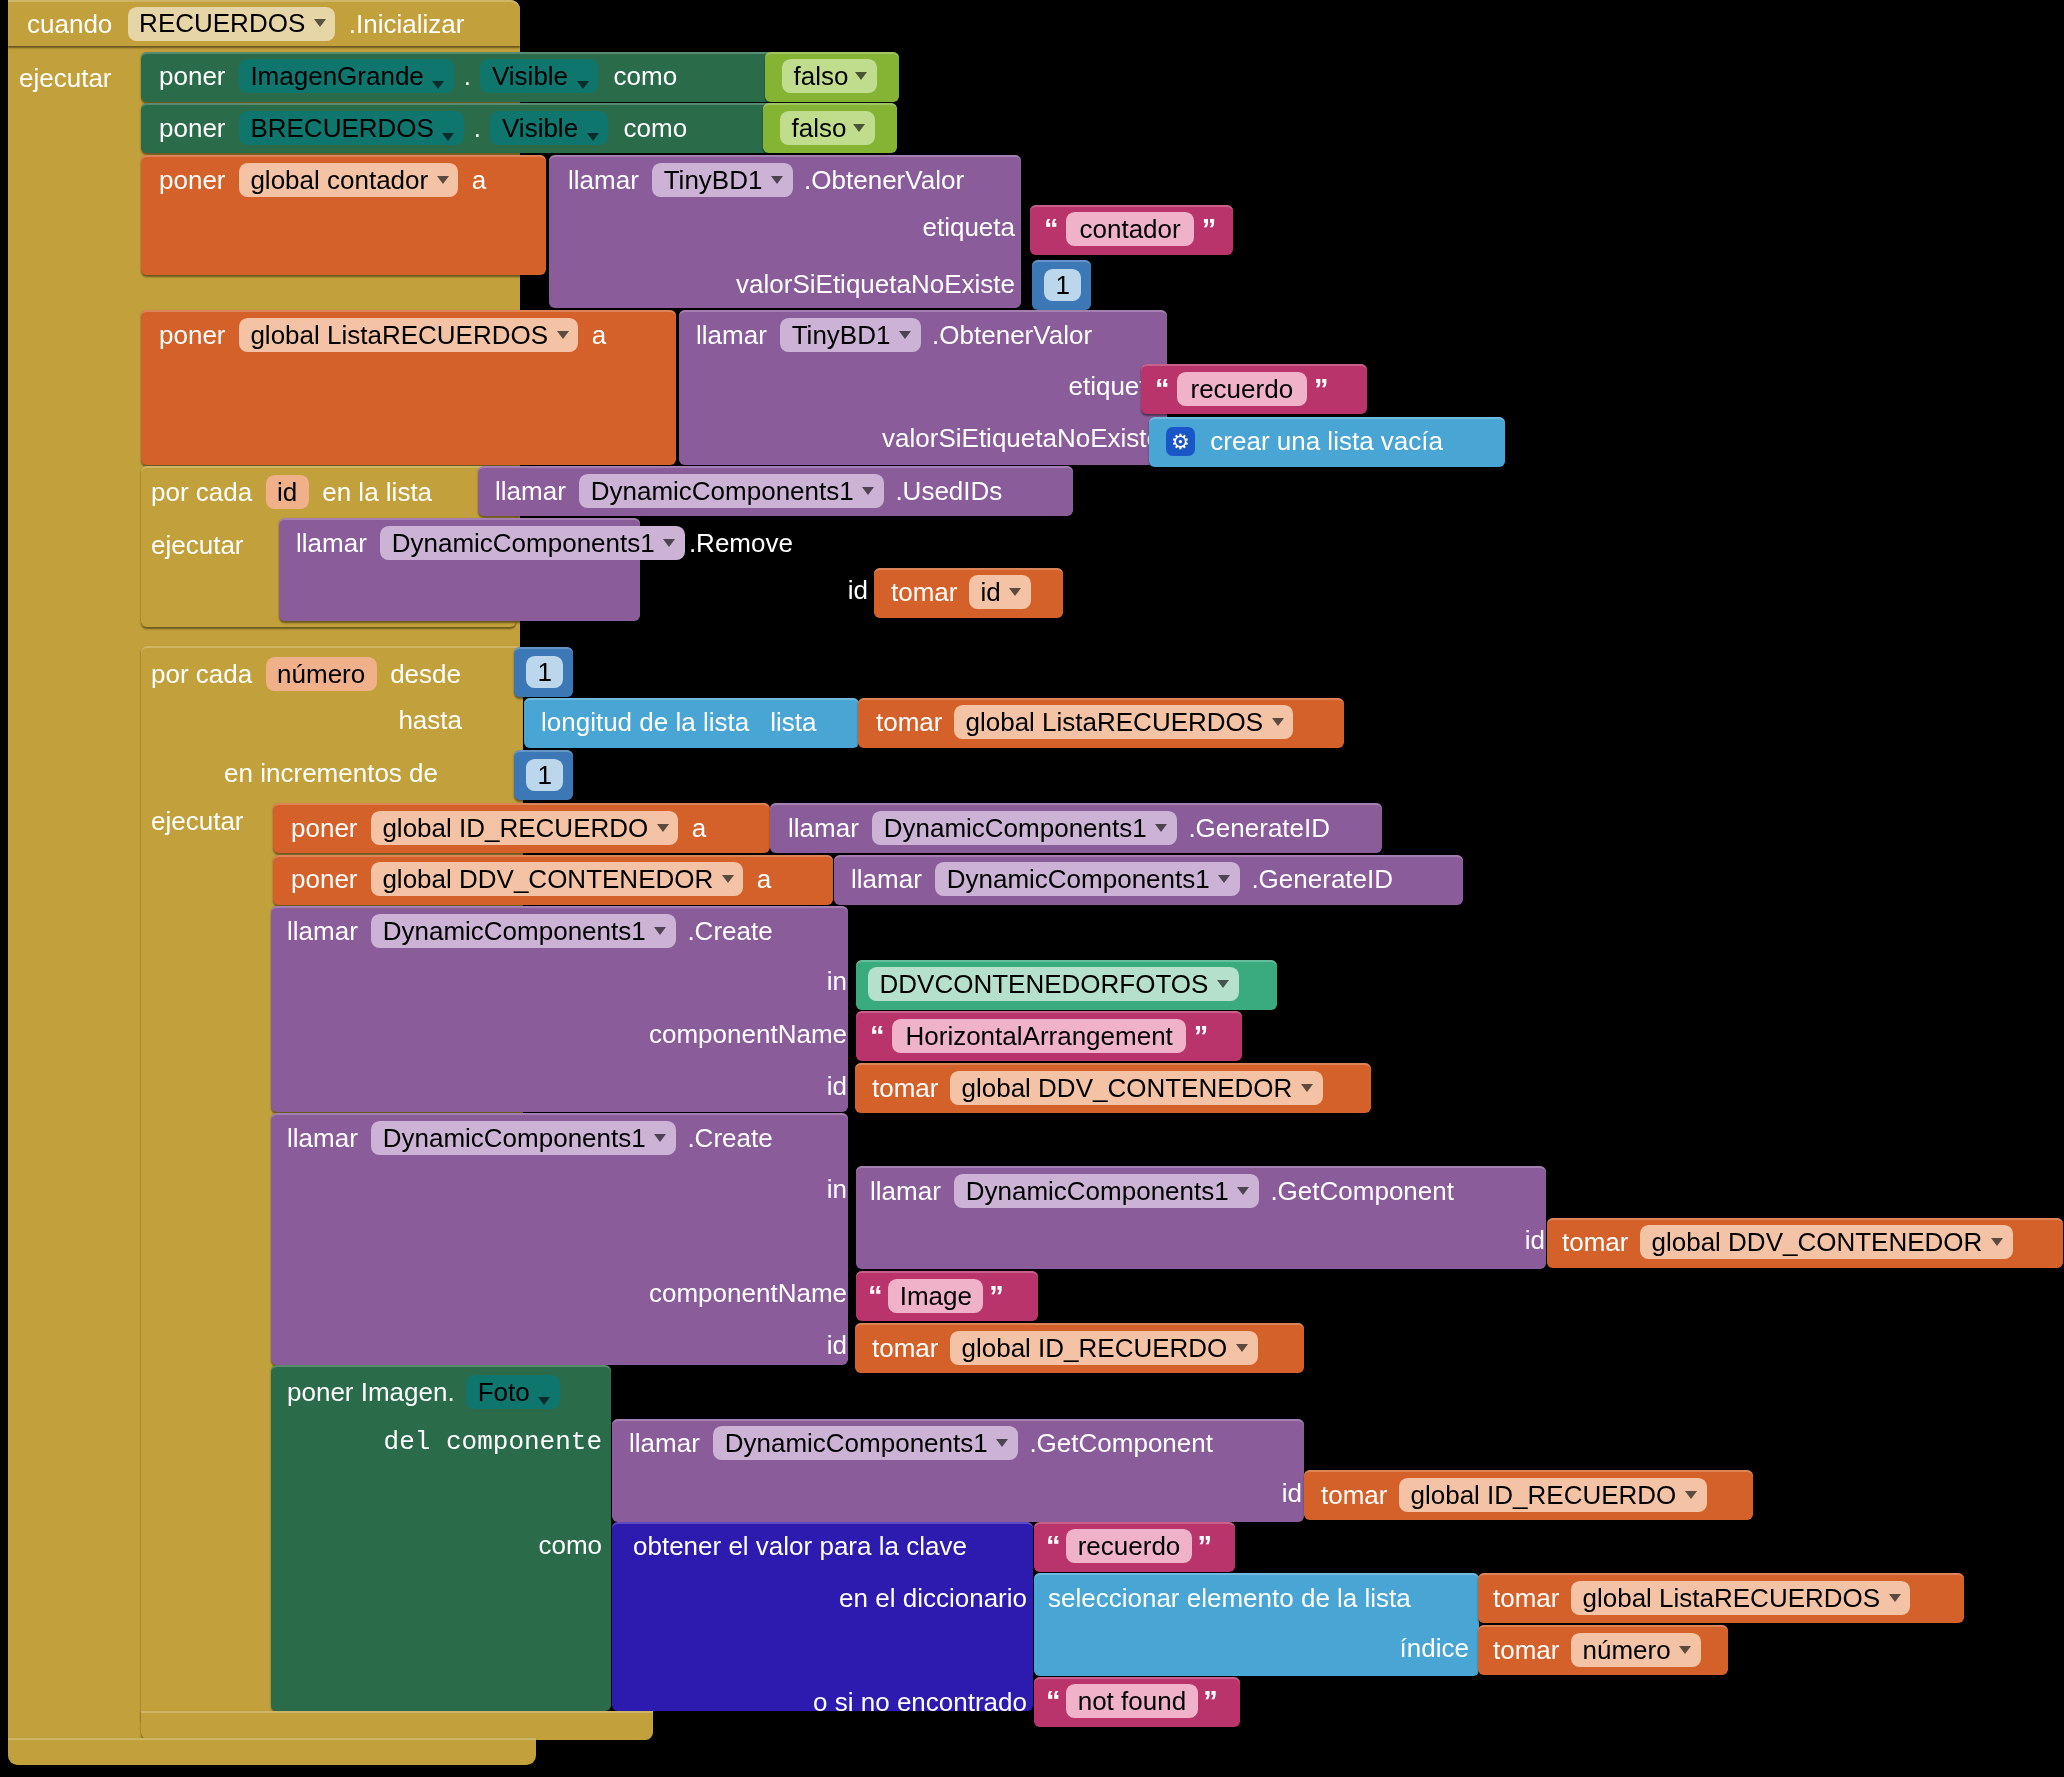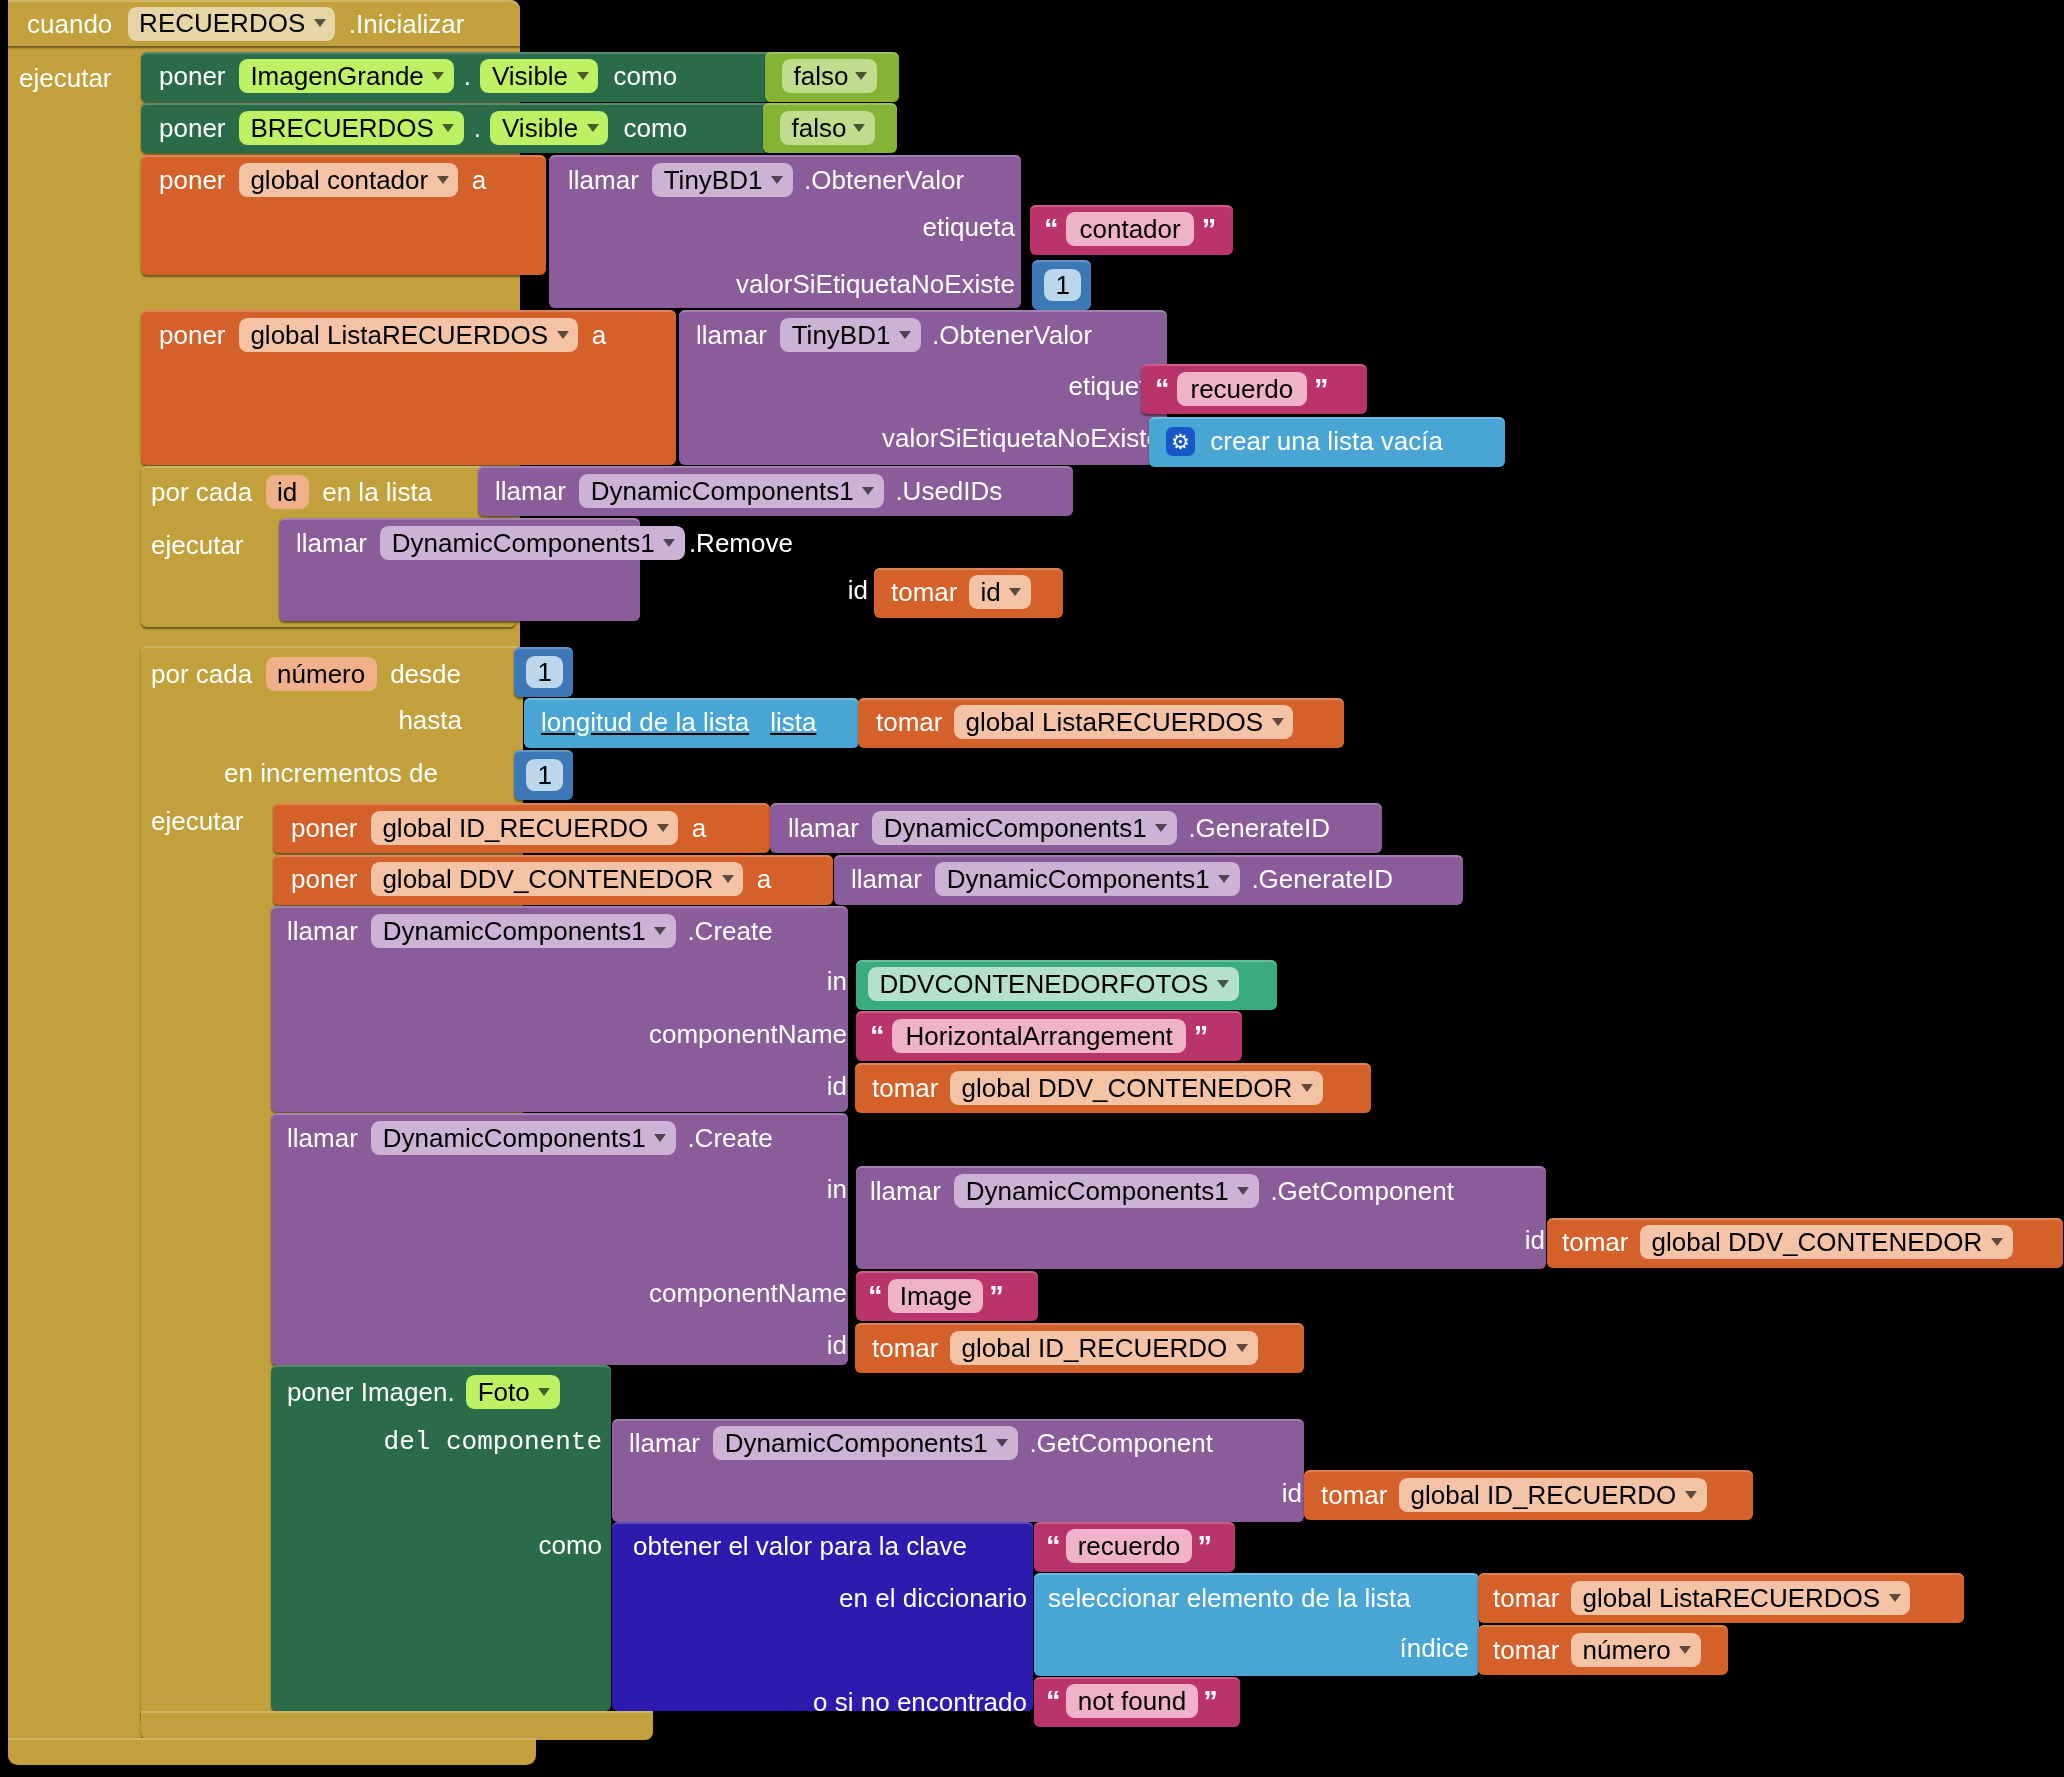--- a/index.html
+++ b/index.html
@@ -25,21 +25,21 @@
     width:0;height:0;border-left:6.7px solid transparent;border-right:6.7px solid transparent;
     border-top:8.6px solid rgba(0,0,0,.62);display:inline-block;
   }
 
   
   .c-event      {background:#c2a03b;}           
   .c-event-f    {background:#e6d5a7;}
   .c-control    {background:#c2a03b;}
   .c-control-f  {background:#f0b089;}
   .c-setter     {background:#2a6b4a;}           
-  .c-setter-f   {background:#bef264;}
+  .c-setter-f   {background:#0f766e;align-items:flex-end;}
   .c-logic      {background:#85b435;}           
   .c-logic-f    {background:#c0dd8d;gap:7px;}
   .c-var        {background:#d4602a;}           
   .c-var-f      {background:#f4c3a5;}
   .c-method     {background:#8a5d9a;}           
   .c-method-f   {background:#ccb3d6;}
   .c-text       {background:#b9346a;}           
   .c-text-f     {background:#f0b2c8;}
   .c-math       {background:#3b78b5;}           
   .c-math-f     {background:#bcd6ec;}
@@ -252,21 +252,21 @@
   <div class="lbl" style="position:absolute;left:151px;top:808px;">ejecutar</div>
 
   <div class="blk c-math sh" style="left:514px;top:647px;width:59px;height:50px;border-radius:5.7px;"></div>
   <div class="row" style="left:526px;top:655px;height:34px;">
     <span class="field c-math-f" style="padding:2.9px 11.5px 3.8px;">
       <span>1</span>
     </span>
   </div>
 
   <div class="blk c-list sh" style="left:524px;top:698px;width:335px;height:50px;border-radius:5.7px;"></div>
-  <div class="row" style="left:541px;top:705px;height:34px;text-decoration:underline;">
+  <div class="row" style="left:541px;top:705px;height:34px;">
     <span class="lbl">longitud de la lista</span>
     <span class="lbl" style="margin-left:21px;">lista</span>
   </div>
   <div class="blk c-var sh" style="left:858px;top:698px;width:486px;height:50px;border-radius:5.7px;"></div>
   <div class="row" style="left:876px;top:705px;height:34px;">
     <span class="lbl">tomar</span>
     <span class="field c-var-f" style="margin-left:11.5px;">
       <span>global ListaRECUERDOS</span>
       <i class="caret"></i>
     </span>

